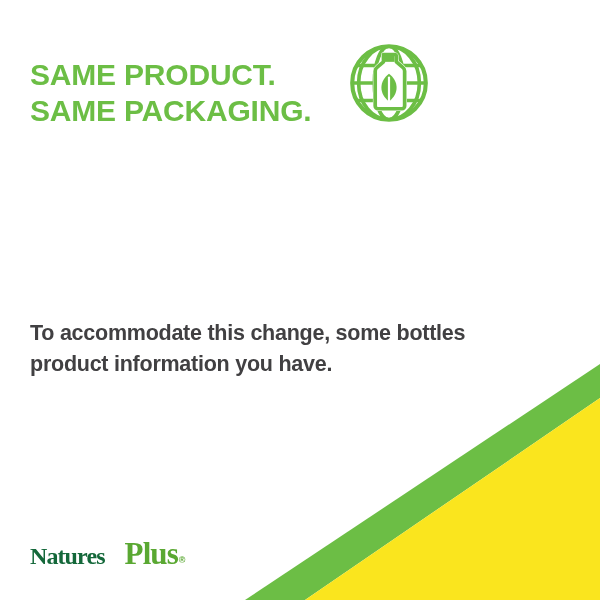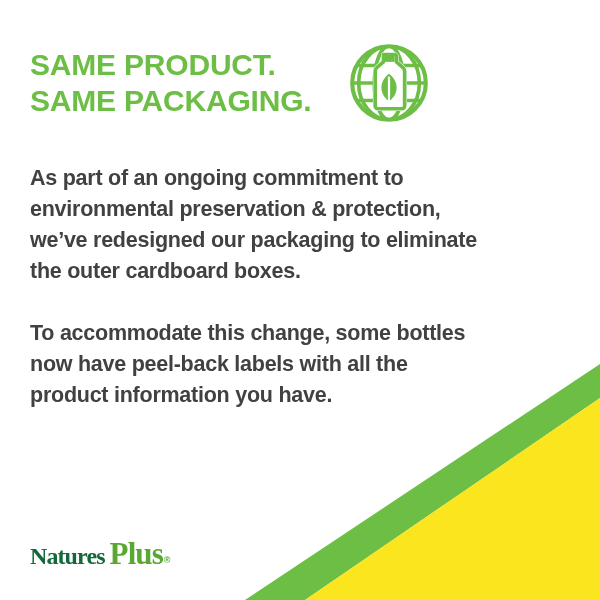--- a/index.html
+++ b/index.html
@@ -28,21 +28,21 @@
     pointer-events: none;
   }
 
   
   #headline-block {
     position: absolute;
     left: 30px;
     top: 37px;
     width: 540px;
     display: flex;
-    align-items: center;
+    align-items: flex-end;
     justify-content: flex-start;
   }
   #headline-text {
     color: #6CBE45;
     font-size: 30px;
     line-height: 36px;
     font-weight: bold;
     letter-spacing: -0.2px;
     white-space: nowrap;
   }
@@ -86,21 +86,21 @@
     color: #14683A;
     font-family: "Liberation Serif", serif;
     font-size: 24px;
     font-weight: bold;
   }
   #logo-plus {
     color: #5AA832;
     font-family: "Liberation Serif", serif;
     font-size: 31px;
     font-weight: bold;
-    margin-left: 5px;
+    margin-left: 20px;
   }
   #logo-reg {
     color: #5AA832;
     font-size: 9px;
     font-family: "Liberation Sans", sans-serif;
     position: relative;
     top: -1px;
     left: 1px;
   }
 </style>
@@ -145,30 +145,23 @@
 
       <path d="M44 19 h12 a2 2 0 0 1 2 2 v6 l7 6 a5 5 0 0 1 2 4 v38 a3 3 0 0 1 -3 3 h-26 a3 3 0 0 1 -3 -3 v-38 a5 5 0 0 1 2 -4 l7 -6 v-6 a2 2 0 0 1 2 -2 z" fill="none" stroke="#6CBE45" stroke-width="4" stroke-linejoin="round"></path>
 
       <path d="M44 20 h12 v7 h-12 z" fill="#6CBE45"></path>
 
       <path d="M50 40 C61 48 61 62 50 70 C39 62 39 48 50 40 Z" fill="#6CBE45"></path>
       <path d="M50 70 L50 44" stroke="#ffffff" stroke-width="2.4" fill="none" stroke-linecap="round"></path>
     </svg>
   </div>
 
-  <div class="body-para" id="paragraph-1">
-    <span class="bp-line">As part of an ongoing commitment to</span>
-    <span class="bp-line">environmental preservation &amp; protection,</span>
-    <span class="bp-line">we’ve redesigned our packaging to eliminate</span>
-    <span class="bp-line">the outer cardboard boxes.</span>
-  </div>
 
   <div class="body-para" id="paragraph-2">
     <span class="bp-line">To accommodate this change, some bottles</span>
-    <span class="bp-line">now have peel-back labels with all the</span>
     <span class="bp-line">product information you have.</span>
   </div>
 
   <div id="brand-logo">
     <span id="logo-natures">Natures</span>
     <span id="logo-plus">Plus</span>
     <span id="logo-reg">®</span>
   </div>
 
 </div>

